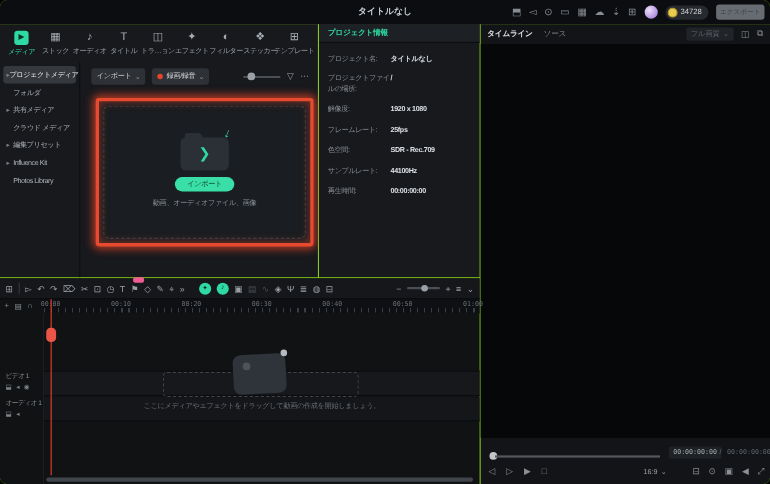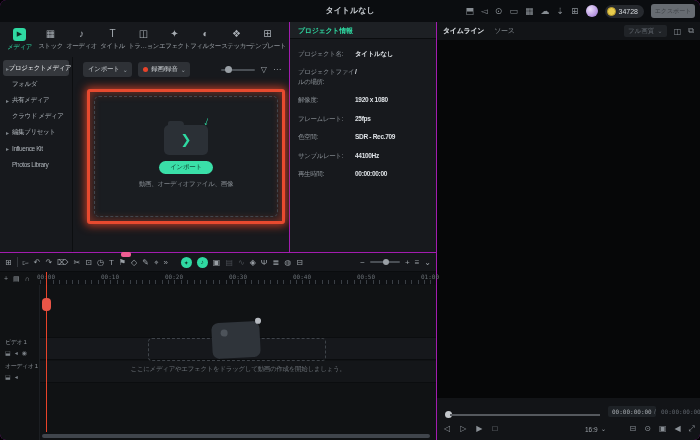--- a/index.html
+++ b/index.html
@@ -1,18 +1,18 @@
 <!DOCTYPE html>
 <html><head>
 <meta charset="utf-8">
 <style>
   * { margin:0; padding:0; box-sizing:border-box; }
   html,body { width:700px; height:440px; background:#000; overflow:hidden; }
   body { font-family:"Liberation Sans","DejaVu Sans",sans-serif; color:#c8cdd2; }
-  .app { position:relative; width:700px; height:440px; background:#a21caf; border-radius:6px; overflow:hidden; }
+  .app { position:relative; width:700px; height:440px; background:#84cc16; border-radius:6px; overflow:hidden; }
 
   
   .titlebar { position:absolute; left:0; top:0; width:700px; height:22px; background:#0b0d10; }
   .tb-title { position:absolute; left:0; right:0; top:5px; text-align:center; font-size:8px; font-weight:bold; color:#cdd2d7; }
   .tb-right { position:absolute; right:5px; top:4px; display:flex; align-items:center; gap:7px; }
   .tb-ic { font-size:9px; color:#878d93; line-height:14px; }
   .avatar { width:12px; height:12px; border-radius:50%; background:radial-gradient(circle at 35% 35%, #ecdffb, #bb9ce2 60%, #8f6cc9); }
   .coin-pill { display:flex; align-items:center; gap:3px; height:13px; padding:0 6px 0 2px; background:#26292e; border-radius:7px; }
   .coin { width:9px; height:9px; border-radius:50%; background:#e8cc4d; border:1.5px solid #b79a2d; }
   .coin-num { font-size:7px; color:#d6dade; }

